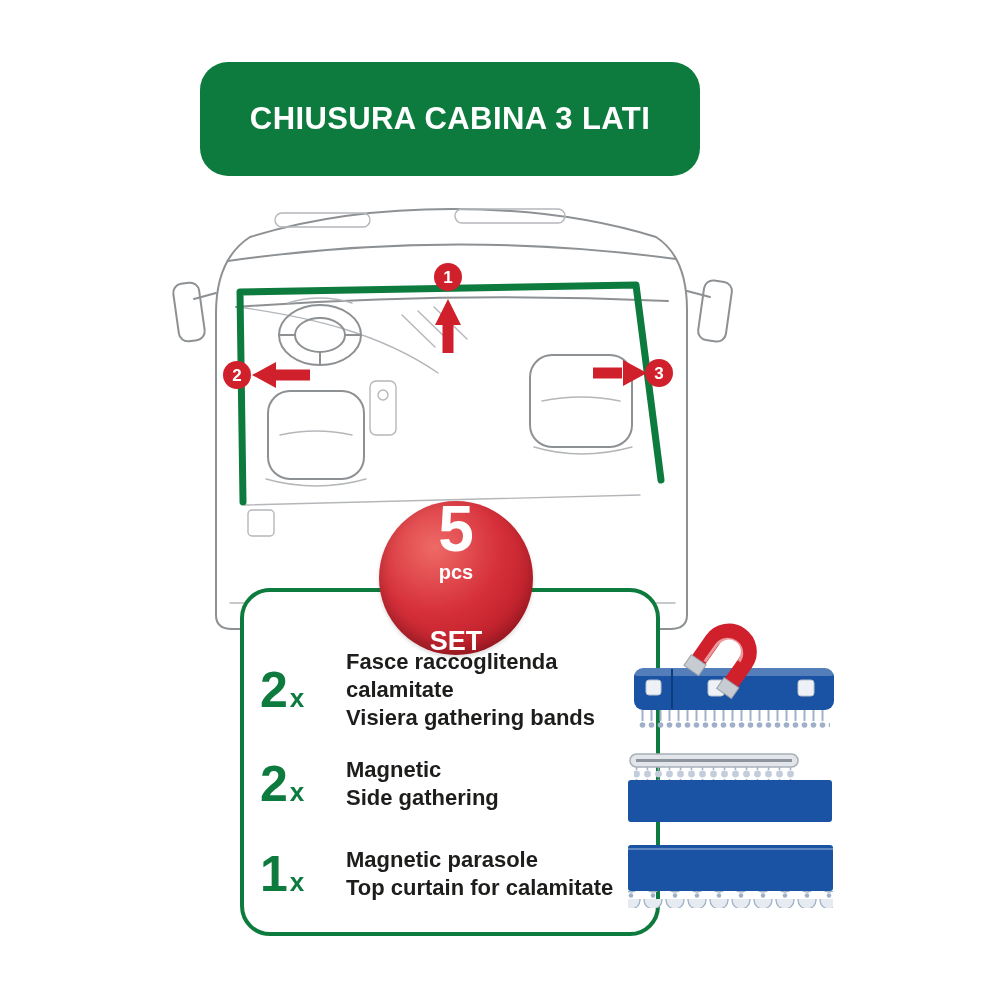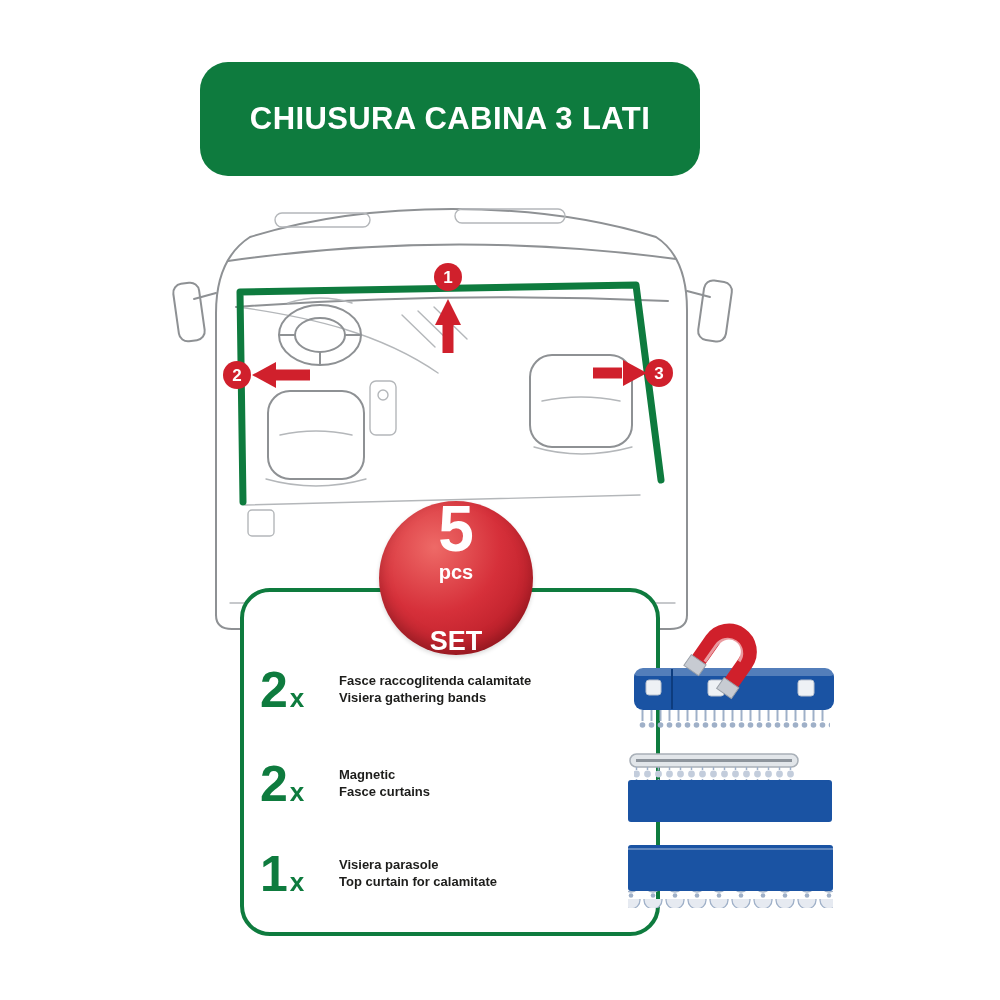--- a/index.html
+++ b/index.html
@@ -34,21 +34,21 @@
   .badge-set{font-size:27px;line-height:1.05;margin-top:44px;}
 
   
   .panel{position:absolute;left:240px;top:588px;width:420px;height:348px;background:#fff;
     border:4px solid var(--green);border-radius:30px;z-index:2;}
   .kit-item{position:absolute;left:16px;display:flex;align-items:center;height:64px;}
   .kit-item.i1{top:66px}.kit-item.i2{top:160px}.kit-item.i3{top:250px}
   .qty{width:78px;display:flex;align-items:baseline;color:var(--green);font-weight:bold;flex:none;}
   .qty-n{font-size:50px;line-height:1;}
   .qty-x{font-size:26px;margin-left:2px;}
-  .labels{color:var(--dark);font-weight:bold;font-size:13px;line-height:1.28;margin-left:1px;}
+  .labels{color:var(--dark);font-weight:bold;font-size:22px;line-height:1.28;margin-left:8px;}
 
   
   .products{position:absolute;left:620px;top:610px;width:230px;height:310px;z-index:3;}
 </style>
 </head>
 <body>
 
 <div class="stage">
 
   <div class="banner">
@@ -137,30 +137,30 @@
         <div>Visiera gathering bands</div>
       </div>
     </div>
     <div class="kit-item i2">
       <div class="qty">
         <span class="qty-n">2</span>
           <span class="qty-x">x</span>
       </div>
       <div class="labels">
         <div>Magnetic</div>
-        <div>Fasce curtains</div>
+        <div>Side gathering</div>
       </div>
     </div>
     <div class="kit-item i3">
       <div class="qty">
         <span class="qty-n">1</span>
           <span class="qty-x">x</span>
       </div>
       <div class="labels">
-        <div>Visiera parasole</div>
+        <div>Magnetic parasole</div>
         <div>Top curtain for calamitate</div>
       </div>
     </div>
   </div>
 
   <svg class="products" viewBox="0 0 230 310">
     <defs>
       <pattern id="fringe" width="9" height="20" patternUnits="userSpaceOnUse">
         <line x1="4.5" y1="0" x2="4.5" y2="11" stroke="#9fb0c8" stroke-width="2"></line>
         <circle cx="4.5" cy="15" r="2.8" fill="#9fb0c8"></circle>

